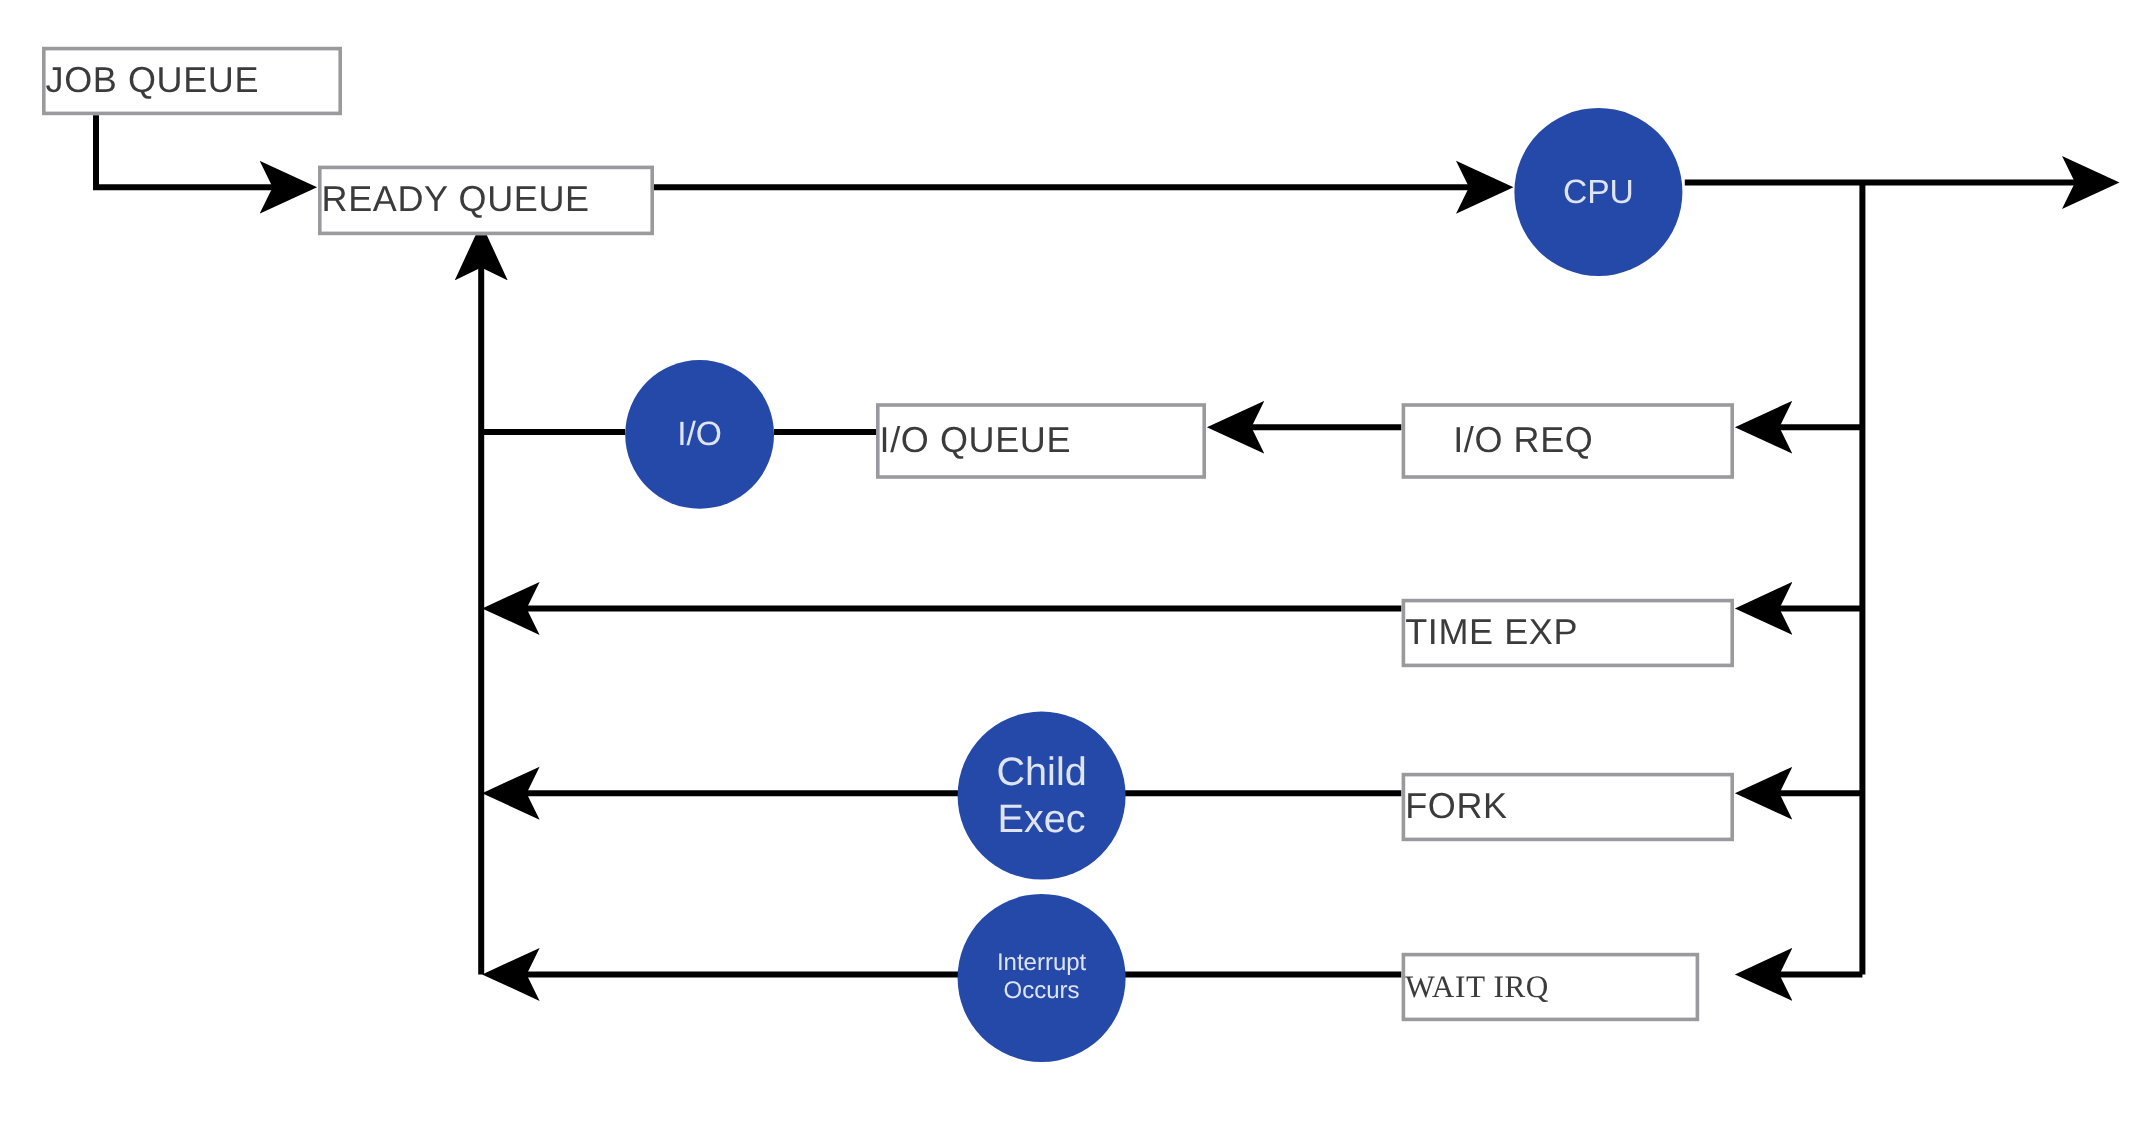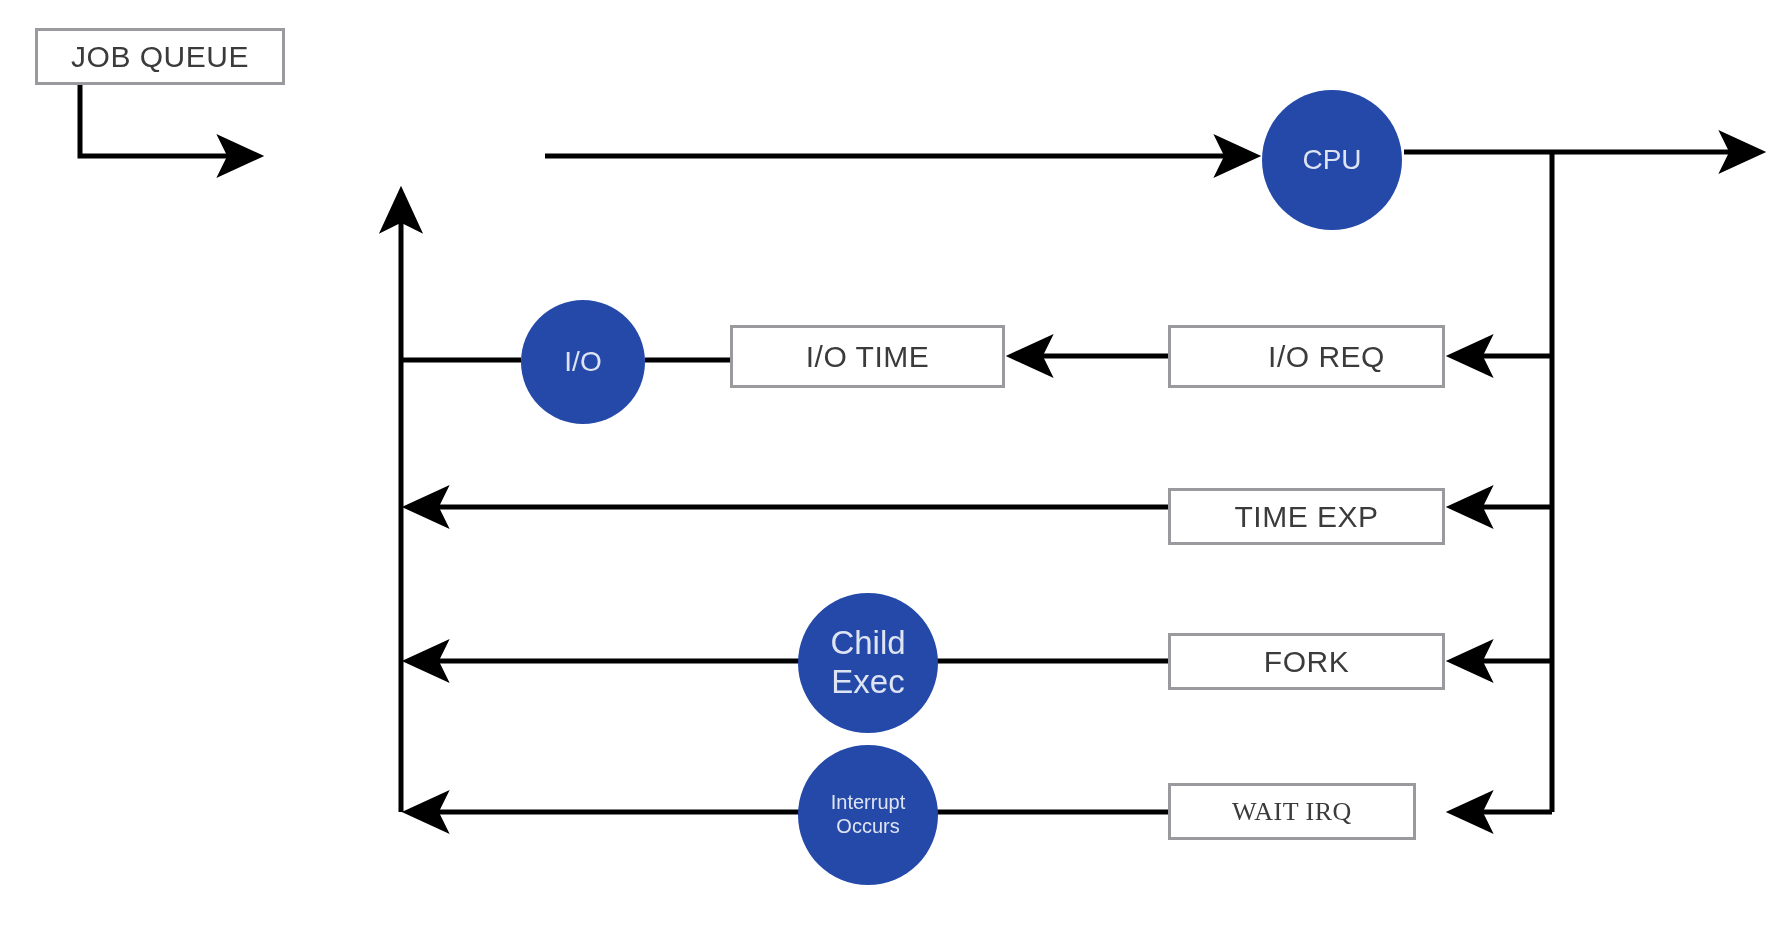--- a/index.html
+++ b/index.html
@@ -24,26 +24,27 @@
     width: 1780px;
     height: 946px;
   }
   .node-box {
     position: absolute;
     box-sizing: border-box;
     background: #ffffff;
     border: 3px solid #9a9a9e;
     display: flex;
     align-items: center;
-    justify-content: center;
+    justify-content: flex-start;
     color: #3b3b3b;
     font-weight: 400;
     letter-spacing: 0.5px;
     white-space: nowrap;
     z-index: 3;
+    margin-top: 11px;
   }
   .node-circle {
     position: absolute;
     box-sizing: border-box;
     border-radius: 50%;
     background: #2449a8;
     display: flex;
     flex-direction: column;
     align-items: center;
     justify-content: center;
@@ -102,23 +103,26 @@
       <path d="M 1168 812 L 932 812"></path>
 
       <path d="M 806 812 L 408 812" marker-end="url(#arrow)"></path>
     </g>
   </svg>
 
   <div class="node-box" style="left:35px; top:28px; width:250px; height:57px; font-size:30px;">
     <span>JOB QUEUE</span>
   </div>
 
+  <div class="node-box" style="left:265px; top:127px; width:280px; height:58px; font-size:30px;">
+    <span>READY QUEUE</span>
+  </div>
 
   <div class="node-box" style="left:730px; top:325px; width:275px; height:63px; font-size:30px;">
-    <span>I/O TIME</span>
+    <span>I/O QUEUE</span>
   </div>
 
   <div class="node-box" style="left:1168px; top:325px; width:277px; height:63px; font-size:30px;padding-left:40px;">
     <span>I/O REQ</span>
   </div>
 
   <div class="node-box" style="left:1168px; top:488px; width:277px; height:57px; font-size:30px;">
     <span>TIME EXP</span>
   </div>
 

